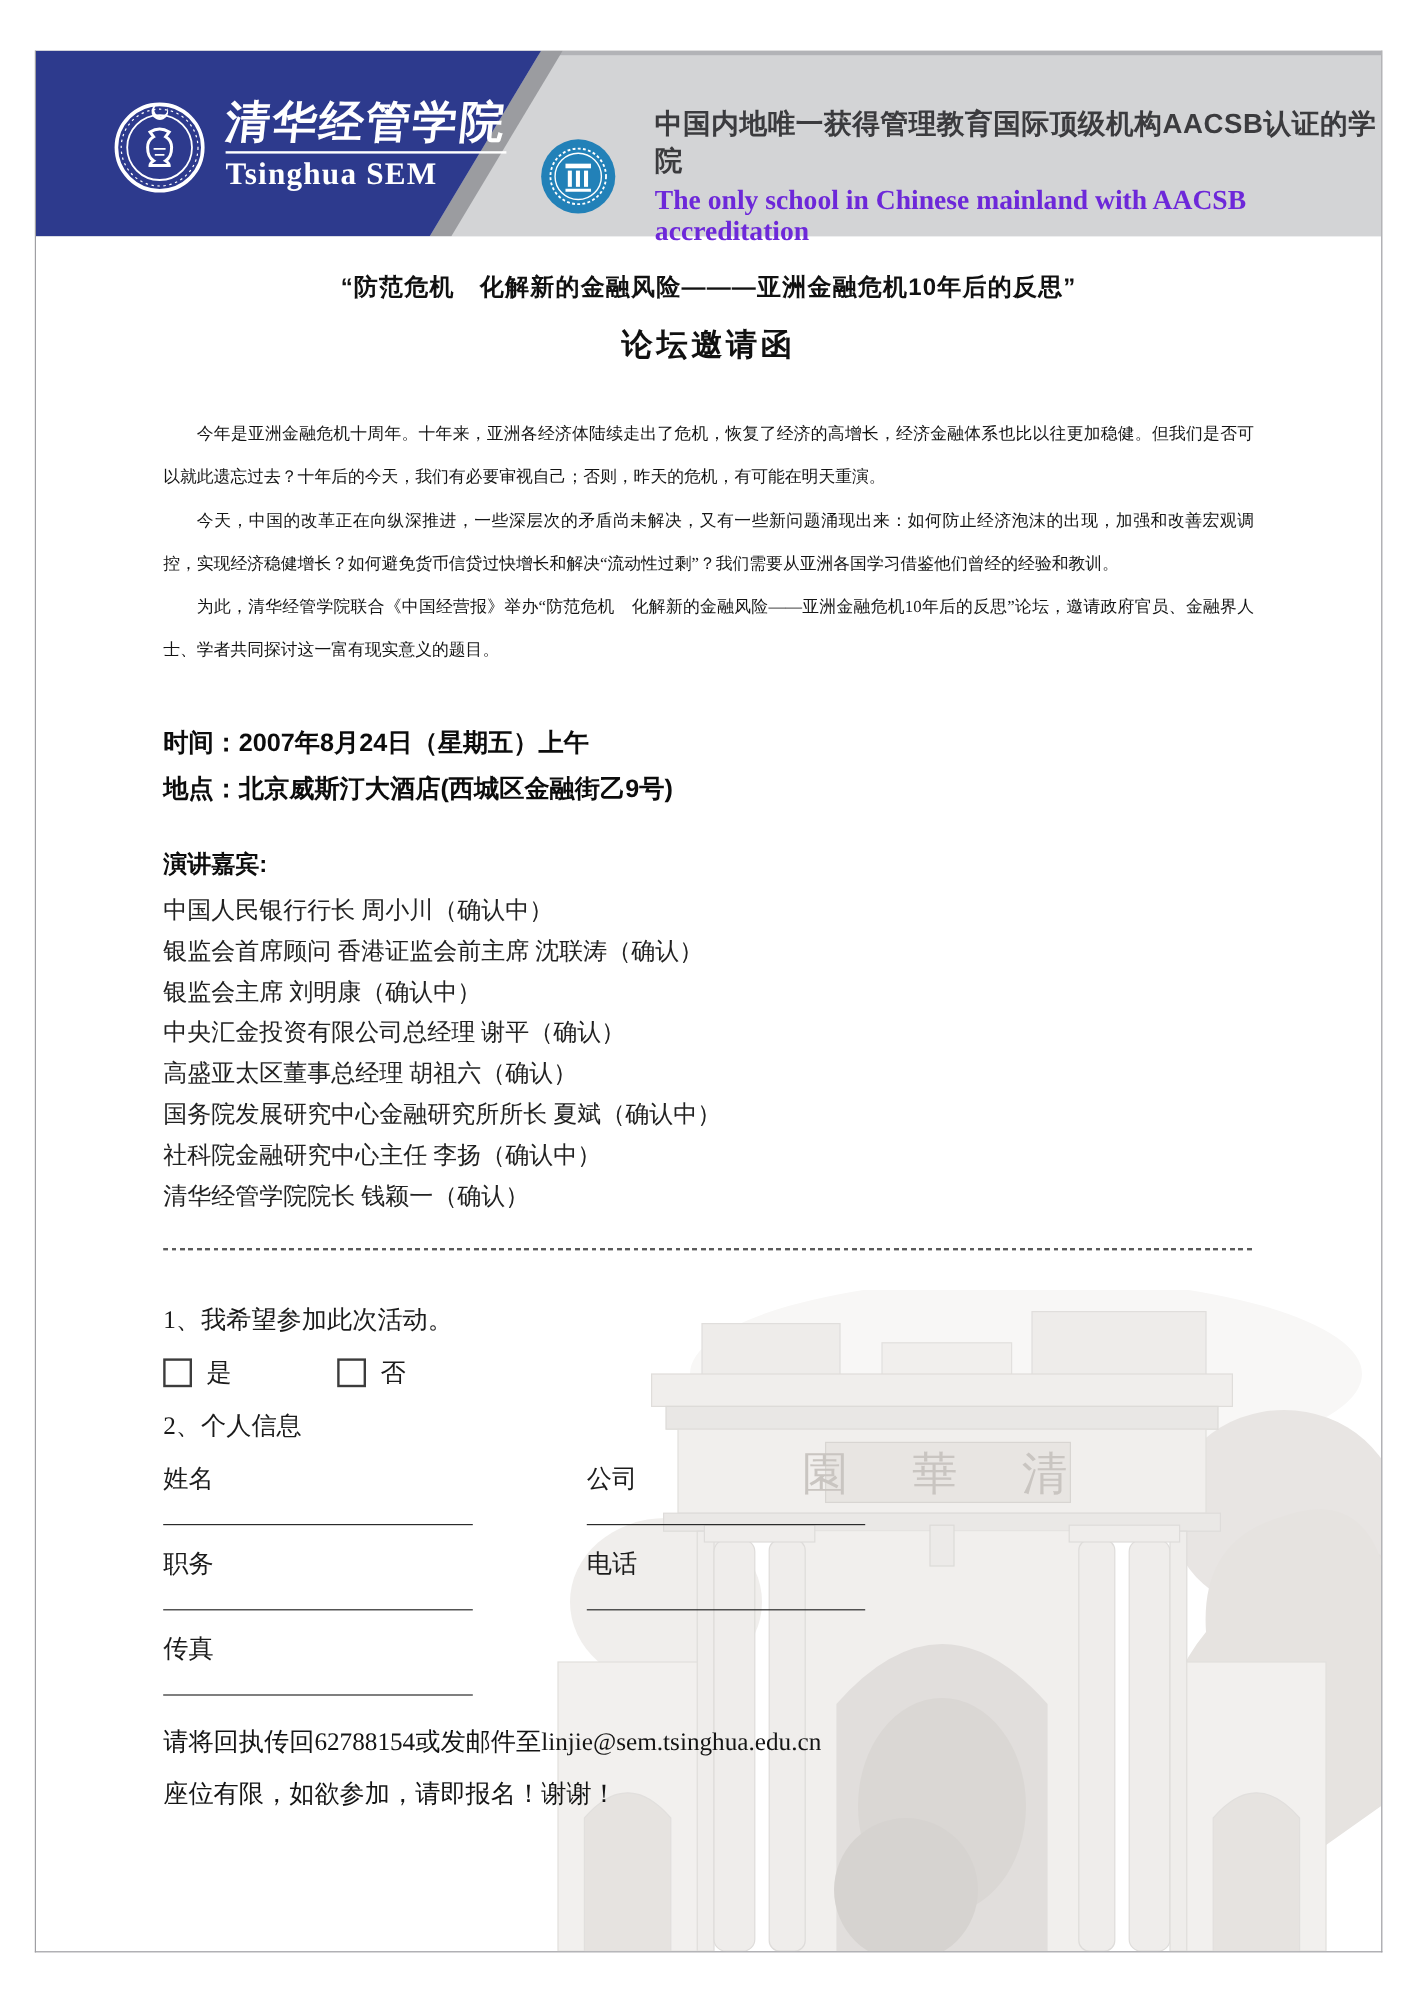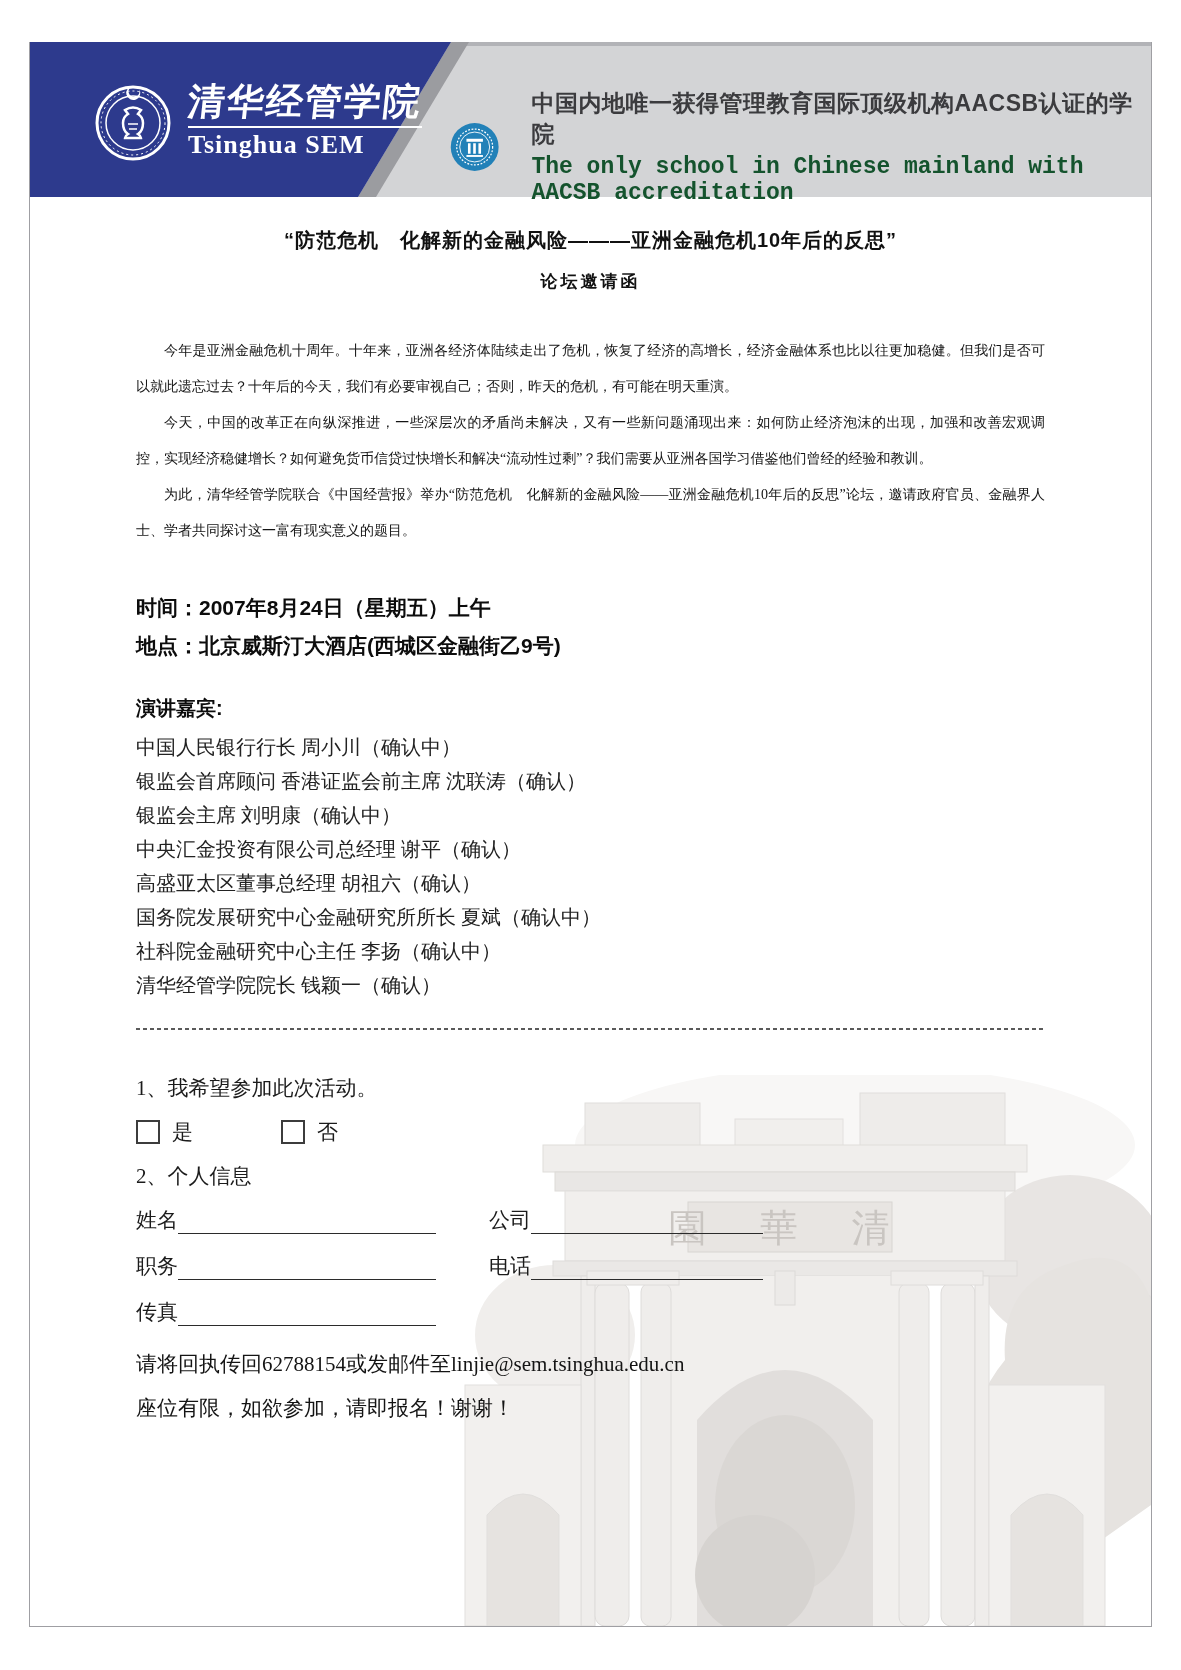--- a/index.html
+++ b/index.html
@@ -24,31 +24,31 @@
   .sem-text{display:flex;flex-direction:column;}
   .sem-cn{font-family:"Liberation Sans","DejaVu Sans",sans-serif;color:#fff;font-size:37px;
     font-weight:bold;letter-spacing:2px;transform:skewX(-6deg);line-height:1.1;}
   .sem-rule{height:2px;background:#fff;margin:4px 0 2px;}
   .sem-en{font-family:"Liberation Serif","DejaVu Serif",serif;color:#fff;font-size:26px;
     font-weight:bold;letter-spacing:1px;}
   .accred{position:absolute;left:420px;top:46px;display:flex;align-items:center;gap:32px;z-index:5;}
   .accred-text{display:flex;flex-direction:column;gap:4px;}
   .accred-cn{font-family:"Liberation Sans","DejaVu Sans",sans-serif;font-size:23px;font-weight:bold;
     color:#3b3b3e;letter-spacing:0.5px;}
-  .accred-en{font-family:Liberation Mono, monospace;font-size:23px;font-weight:bold;color:#14532d;}
+  .accred-en{font-family:Liberation Serif, serif;font-size:23px;font-weight:bold;color:#6d28d9;}
   
   .watermark{position:absolute;right:0;bottom:0;width:716px;height:551px;z-index:0;pointer-events:none;}
   
   .content{position:relative;z-index:1;}
   .doc-title{margin:30px 40px 0;text-align:center;
     font-family:"Liberation Sans","DejaVu Sans",sans-serif;font-weight:bold;
     font-size:20px;color:#111;letter-spacing:1px;line-height:1.3;}
   .doc-subtitle{margin:17px 0 0;text-align:center;
     font-family:"Liberation Sans","DejaVu Sans",sans-serif;font-weight:bold;
-    font-size:17px;color:#111;letter-spacing:3px;}
+    font-size:26px;color:#111;letter-spacing:3px;}
   .body-text{margin:40px 106px 0;font-size:14px;line-height:36px;
     text-align:justify;color:#141414;}
   .body-text p{margin:0;text-indent:2em;}
   .details{margin:40px 106px 0;font-family:"Liberation Sans","DejaVu Sans",sans-serif;
     font-weight:bold;font-size:21px;line-height:38px;color:#0c0c0c;}
   .speakers{margin:30px 106px 0;}
   .speakers-heading{font-family:"Liberation Sans","DejaVu Sans",sans-serif;font-weight:bold;
     font-size:20px;color:#0c0c0c;margin:0 0 8px;}
   .speakers ul{list-style:none;margin:0;padding:0;font-size:20px;line-height:34px;color:#222;}
   .dashed-sep{margin:26px 106px 0;height:2px;
@@ -57,21 +57,21 @@
     font-family:"Liberation Sans","DejaVu Sans",sans-serif;font-weight:bold;
     font-size:24px;color:#0c0c0c;letter-spacing:2px;}
   .form{margin:44px 106px 0;font-size:21px;color:#1b1b1b;}
   .form-line{margin:0 0 16px;}
   .choices{display:flex;align-items:center;margin:0 0 16px;}
   .choice{display:flex;align-items:center;}
   .choice + .choice{margin-left:88px;}
   .checkbox{display:inline-block;width:20px;height:20px;border:2px solid #3c3c3c;
     margin-right:12px;background:transparent;}
   .rows .row{display:flex;align-items:flex-end;margin:0 0 18px;}
-  .field{display:flex;align-items:flex-end;}
+  .field{display:flex;align-items:flex-start;flex-direction:column;}
   .field-left{width:353px;}
   .blank{display:inline-block;border-bottom:1px solid #2b2b2b;height:24px;}
   .blank-l{width:258px;}
   .blank-r{width:232px;}
   .note-line{margin:4px 0 0;line-height:40px;font-size:21px;color:#141414;}
 </style>
 </head>
 <body>
 
 <div class="page">

